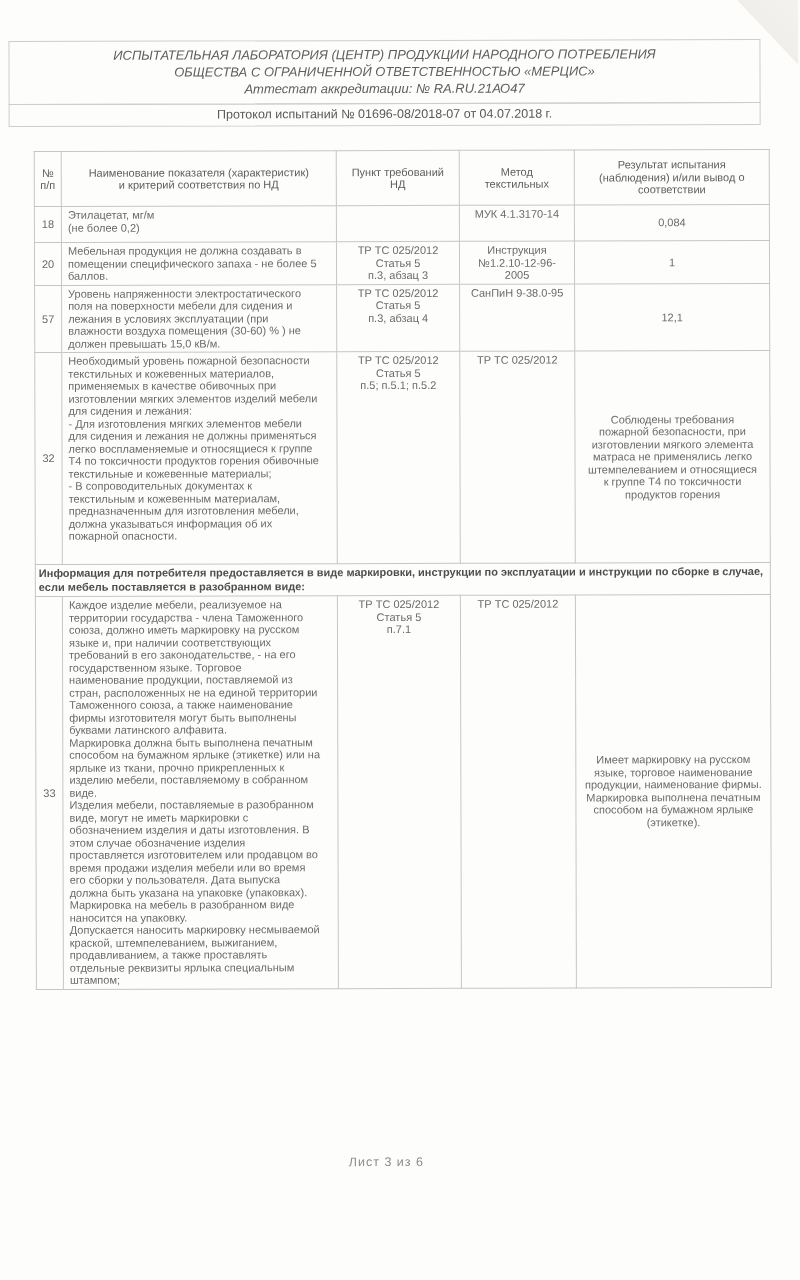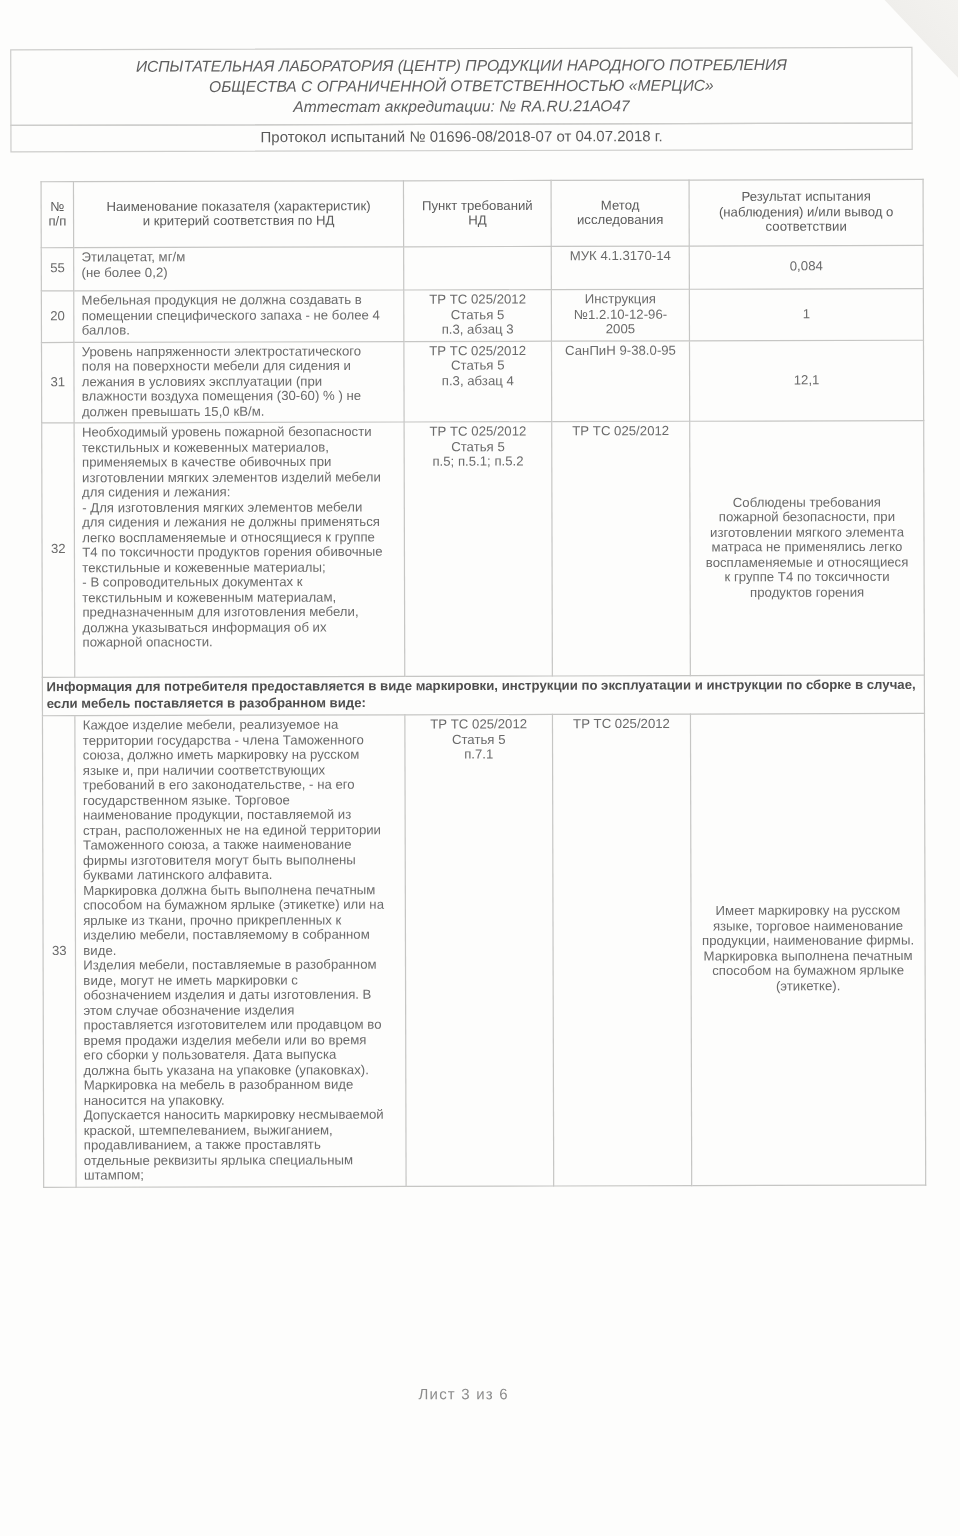--- a/index.html
+++ b/index.html
@@ -81,48 +81,48 @@
     </colgroup>
     <tbody>
       <tr style="height:55px">
         <td class="hcell">№
 п/п</td>
         <td class="hcell">Наименование показателя (характеристик)
 и критерий соответствия по НД</td>
         <td class="hcell">Пункт требований
 НД</td>
         <td class="hcell">Метод
-исследования</td>
+текстильных</td>
         <td class="hcell">Результат испытания
 (наблюдения) и/или вывод о
 соответствии</td>
       </tr>
       <tr style="height:36px">
-        <td class="num">55</td>
+        <td class="num">18</td>
         <td class="name">Этилацетат, мг/м
 (не более 0,2)</td>
         <td class="clause"></td>
         <td class="method">МУК 4.1.3170-14</td>
         <td class="result">0,084</td>
       </tr>
       <tr style="height:40px">
         <td class="num">20</td>
         <td class="name">Мебельная продукция не должна создавать в
-помещении специфического запаха - не более 4
+помещении специфического запаха - не более 5
 баллов.</td>
         <td class="clause">ТР ТС 025/2012
 Статья 5
 п.3, абзац 3</td>
         <td class="method">Инструкция
 №1.2.10-12-96-
 2005</td>
         <td class="result">1</td>
       </tr>
       <tr style="height:66px">
-        <td class="num">31</td>
+        <td class="num">57</td>
         <td class="name">Уровень напряженности электростатического
 поля на поверхности мебели для сидения и
 лежания в условиях эксплуатации (при
 влажности воздуха помещения (30-60) % ) не
 должен превышать 15,0 кВ/м.</td>
         <td class="clause">ТР ТС 025/2012
 Статья 5
 п.3, абзац 4</td>
         <td class="method">СанПиН 9-38.0-95</td>
         <td class="result">12,1</td>
@@ -145,21 +145,21 @@
 должна указываться информация об их
 пожарной опасности.</td>
         <td class="clause">ТР ТС 025/2012
 Статья 5
 п.5; п.5.1; п.5.2</td>
         <td class="method">ТР ТС 025/2012</td>
         <td class="result">Соблюдены требования
 пожарной безопасности, при
 изготовлении мягкого элемента
 матраса  не применялись легко
-воспламеняемые и относящиеся
+штемпелеванием и относящиеся
 к группе Т4 по токсичности
 продуктов горения</td>
       </tr>
       <tr style="height:30px">
         <td class="section-note" colspan="5">Информация для потребителя предоставляется в виде маркировки, инструкции по эксплуатации и инструкции по сборке в случае, если мебель поставляется в разобранном виде:</td>
       </tr>
       <tr>
         <td class="num">33</td>
         <td class="name">Каждое изделие мебели, реализуемое на
 территории государства - члена Таможенного

